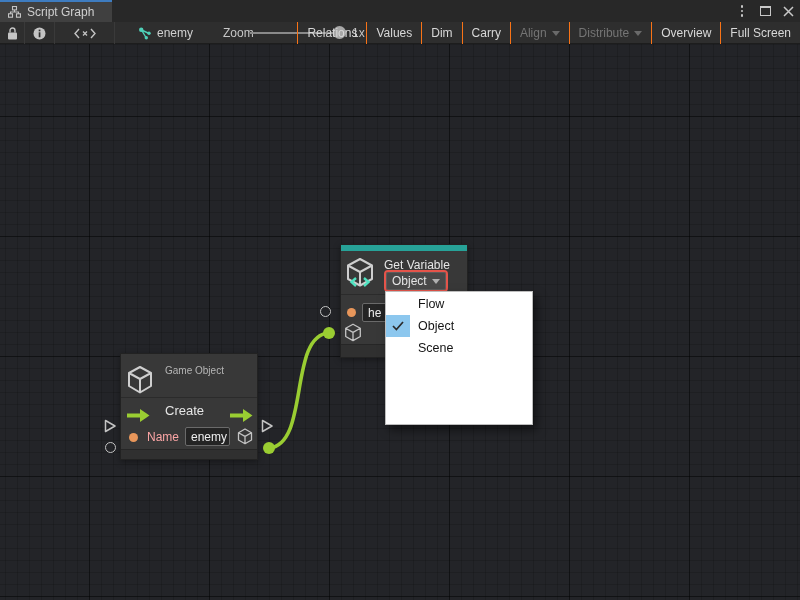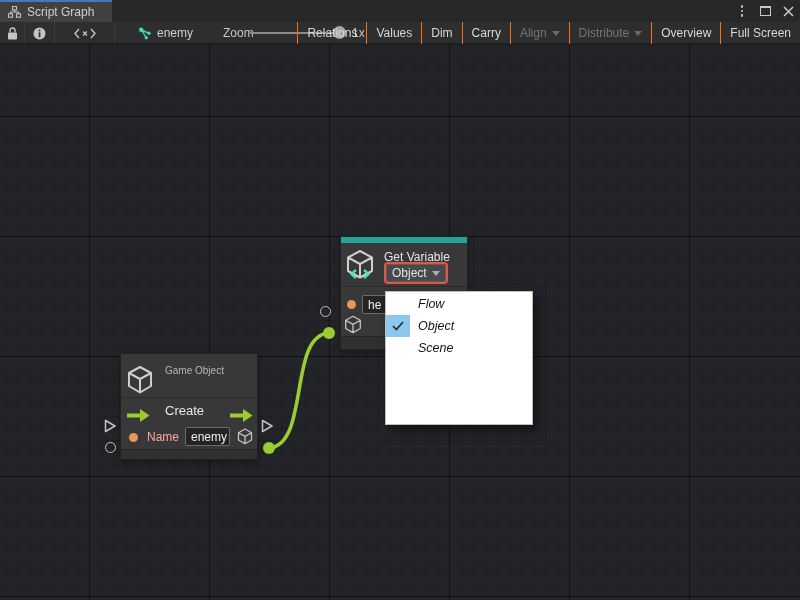--- a/index.html
+++ b/index.html
@@ -74,21 +74,21 @@
     font-size:12px; color:#e4e4e4; outline:2px solid #e5544a; outline-offset:0px;
   }
   
   .menu {
     position:absolute; left:385px; top:247px; width:148px; height:134px; background:#ffffff;
     border:1px solid #bdbdbd; box-shadow:4px 5px 9px rgba(0,0,0,.5); padding-top:1px; z-index:50;
   }
   .menu-item { position:relative; height:22px; display:flex; align-items:center; color:#141414; font-size:12.5px; }
   .menu-item .check-cell { position:absolute; left:0; top:0; width:24px; height:22px; display:flex; align-items:center; justify-content:center; }
   .menu-item.checked .check-cell { background:#8cc7ee; }
-  .menu-item .mi-label { margin-left:32px;font-style:italic; }
+  .menu-item .mi-label { margin-left:32px; }
   svg { display:block; }
 </style>
 </head>
 <body>
 
 <div class="titlebar">
   <div class="tab">
     <svg width="13" height="12" viewBox="0 0 13 12">
       <rect x="4.5" y="0.5" width="4" height="3.4" fill="none" stroke="#c4c4c4" stroke-width="1.1"></rect>
       <rect x="0.5" y="7.8" width="4" height="3.4" fill="none" stroke="#c4c4c4" stroke-width="1.1"></rect>
@@ -212,21 +212,21 @@
   </div>
 
   <svg width="13" height="14" viewBox="0 0 13 14" style="position:absolute;left:104px;top:375px;">
     <path d="M1.5 1.5 L11 7 L1.5 12.5 Z" fill="none" stroke="#c4c4c4" stroke-width="1.5" stroke-linejoin="round"></path>
   </svg>
   <div class="port-circle" style="left:105px; top:398px;"></div>
   <svg width="13" height="14" viewBox="0 0 13 14" style="position:absolute;left:261px;top:375px;">
     <path d="M1.5 1.5 L11 7 L1.5 12.5 Z" fill="none" stroke="#c4c4c4" stroke-width="1.5" stroke-linejoin="round"></path>
   </svg>
 
-  <div class="node" style="left:340px; top:192px; width:128px; height:114px;text-align:center;">
+  <div class="node" style="left:340px; top:200px; width:128px; height:114px;text-align:center;">
     <div class="teal-strip"></div>
     <svg width="30" height="31" viewBox="0 0 30 31" style="position:absolute;left:4px;top:12px;">
       <path d="M15 2 L27 8.5 L27 22 L15 28.5 L3 22 L3 8.5 Z M3 8.5 L15 15 L27 8.5 M15 15 V28.5" fill="none" stroke="#cfcfcf" stroke-width="2" stroke-linejoin="round"></path>
       <path d="M11 21 L6.5 25 L11 29" fill="none" stroke="#4fe3c1" stroke-width="2.4"></path>
       <path d="M19 21 L23.5 25 L19 29" fill="none" stroke="#4fe3c1" stroke-width="2.4"></path>
     </svg>
     <span class="nv-title" style="left:43px; top:13px;">Get Variable</span>
     <div class="scope-btn" style="left:45px; top:27px; width:60px; height:18px;">
       <span>Object</span>
       <span class="caret"></span>

